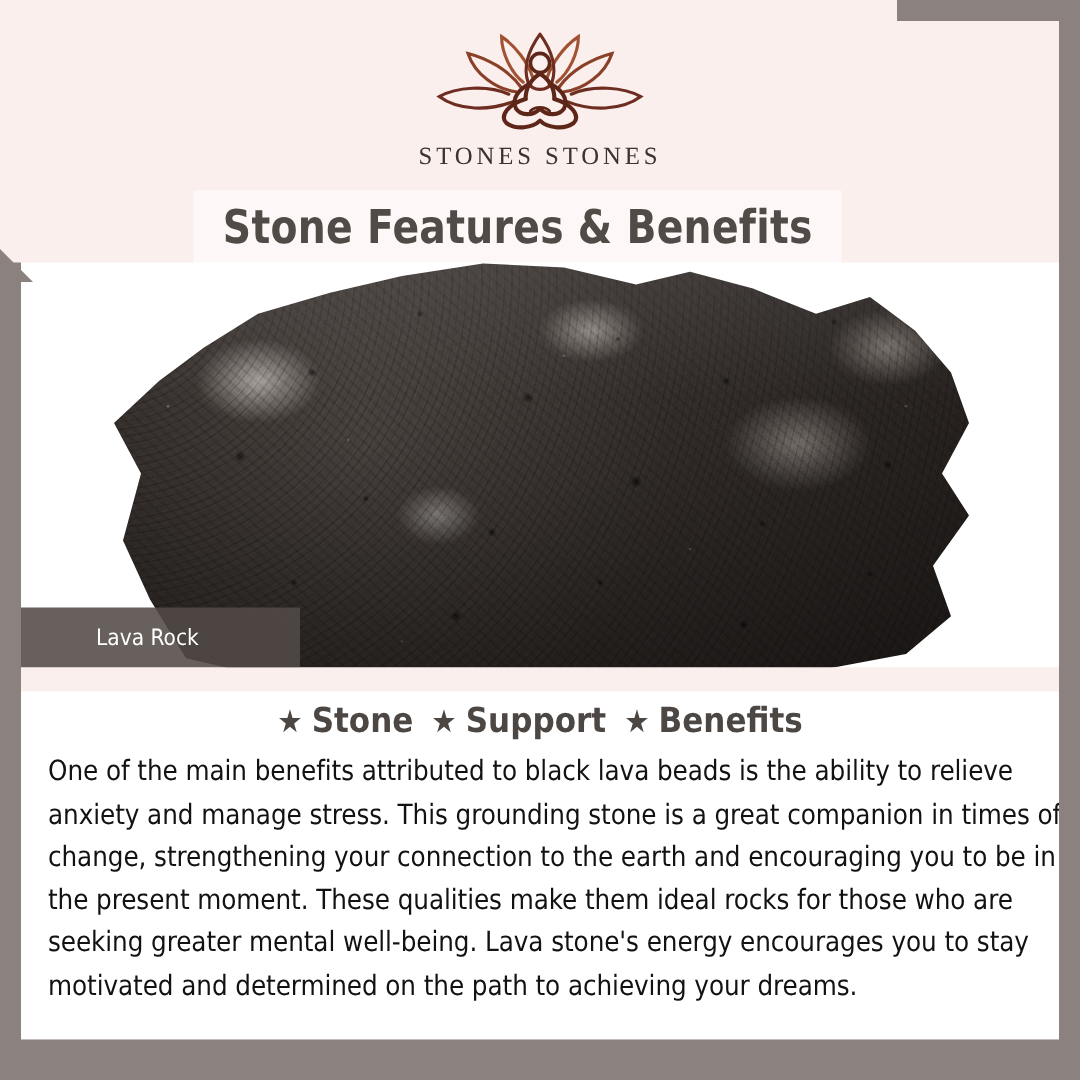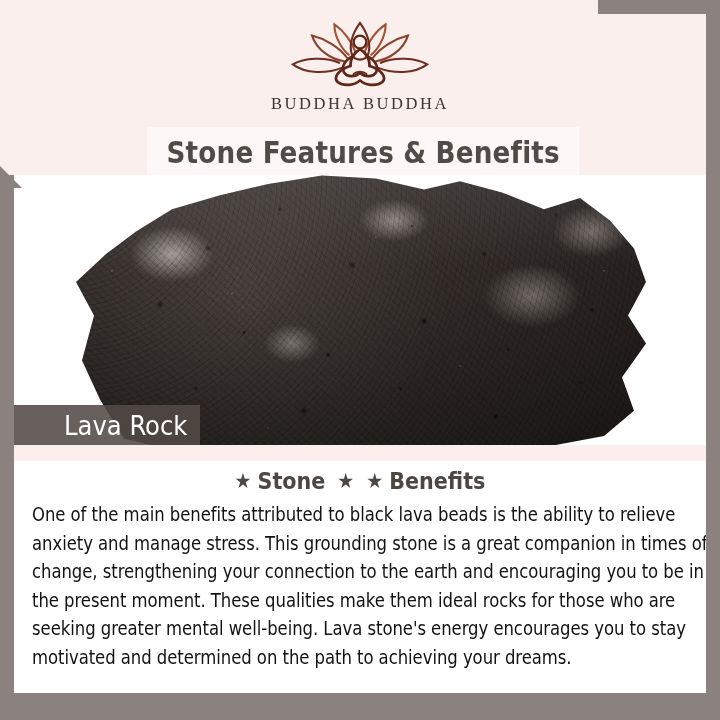--- a/index.html
+++ b/index.html
@@ -26,21 +26,21 @@
   .logo-text{
     margin-top:4px;
     font-family:"Liberation Serif", serif;
     font-size:16.5px;letter-spacing:2.6px;
     color:#3a3330;font-weight:400;
     white-space:nowrap;
   }
 
   
   .title-banner{
-    position:absolute;left:148px;top:128px;width:430px;height:48px;
+    position:absolute;left:130px;top:128px;width:430px;height:48px;
     background:#fdf8f7;
     display:flex;align-items:center;justify-content:center;
     box-shadow:0 0 0 1px rgba(255,255,255,.6);
   }
   .title-banner h1{
     margin:0;
     font-family:"Liberation Sans Narrow","DejaVu Sans Condensed","Liberation Sans",sans-serif;
     font-size:31px;font-weight:700;color:#514b48;
     letter-spacing:.2px;white-space:nowrap;
     transform:scaleX(.94);
@@ -137,21 +137,21 @@
 
   
   .caption-bar{
     position:absolute;left:14px;top:405px;width:186px;height:40px;
     background:rgba(82,74,71,.88);
     display:flex;align-items:center;
   }
   .caption-bar span{
     margin-left:50px;
     font-family:"Liberation Sans Narrow","DejaVu Sans Condensed","Liberation Sans",sans-serif;
-    font-size:27px;color:#ffffff;font-weight:400;white-space:nowrap;
+    font-size:15px;color:#ffffff;font-weight:400;white-space:nowrap;
   }
 
   
   .cream-strip{
     position:absolute;left:14px;top:445px;width:692px;height:16px;
     background:#faefec;
   }
 
   
   .body-panel{
@@ -211,21 +211,21 @@
           <path d="M100 39 C 108 44, 112 52, 112 60"></path>
 
           <path d="M92 47 C 82 52, 76 60, 80 68 C 84 74, 94 74, 99 69"></path>
           <path d="M108 47 C 118 52, 124 60, 120 68 C 116 74, 106 74, 101 69"></path>
 
           <path d="M88 60 C 74 64, 66 74, 72 80 C 80 86, 94 84, 100 78 C 106 84, 120 86, 128 80 C 134 74, 126 64, 112 60"></path>
 
           <path d="M92 70 C 96 66, 104 66, 108 70" stroke-width="2.4"></path>
         </g>
       </svg>
-      <div class="logo-text">BUDDHA BUDDHA</div>
+      <div class="logo-text">STONES STONES</div>
     </div>
   </div>
 
   <div class="title-banner">
     <h1>Stone Features &amp; Benefits</h1>
   </div>
 
   <div class="photo">
     <div class="rock">
       <div class="rock-tex"></div>
@@ -242,20 +242,21 @@
 
   <div class="body-panel">
 
     <div class="benefits">
       <span class="benefit">
         <span class="star">★</span>
         <span>Stone</span>
       </span>
       <span class="benefit">
         <span class="star">★</span>
+        <span>Support</span>
       </span>
       <span class="benefit">
         <span class="star">★</span>
         <span>Benefits</span>
       </span>
     </div>
 
     <p class="body-text">One of the main benefits attributed to black lava beads is the ability to relieve anxiety and manage stress. This grounding stone is a great companion in times of change, strengthening your connection to the earth and encouraging you to be in the present moment. These qualities make them ideal rocks for those who are seeking greater mental well-being. Lava stone's energy encourages you to stay motivated and determined on the path to achieving your dreams.</p>
   </div>
 

